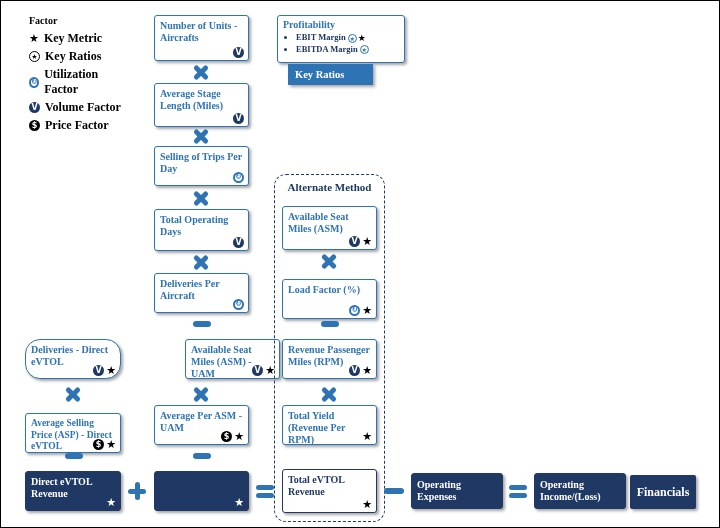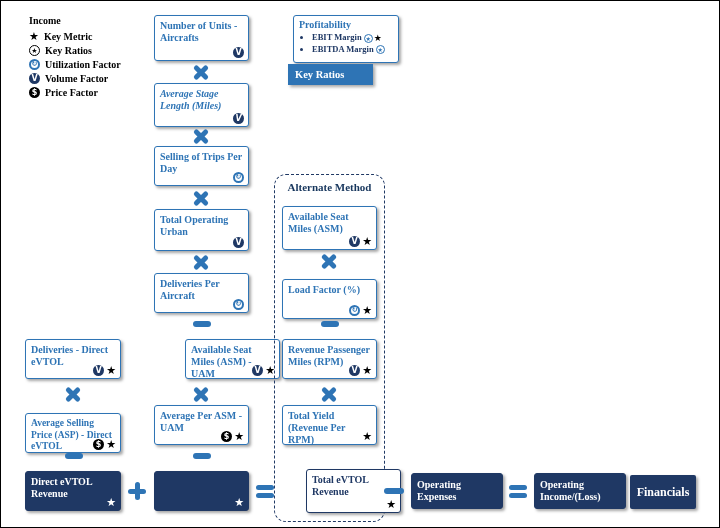--- a/index.html
+++ b/index.html
@@ -65,27 +65,27 @@
   .op-eqh { width:18px; }
   .op-eqh::before,.op-eqh::after {
     content:""; display:block; width:18px; height:5px;
     background:#2E74B5; border-radius:2.5px; margin-bottom:3px;
   }
 
   
   .legend { position:absolute; left:28px; top:14px; width:95px; }
   .legend-title { font-size:10px; font-weight:bold; color:#000; margin-bottom:5px; }
   .legend-item { display:flex; align-items:center; gap:5px; margin-bottom:3px; }
-  .legend-item .txt { font-size:10px; font-weight:bold; color:#000;text-align:center; }
+  .legend-item .txt { font-size:12px; font-weight:bold; color:#000; }
 
   
   .profit-box {
-    position:absolute; left:276px; top:14px; width:106px; height:48px;
+    position:absolute; left:276px; top:14px; width:128px; height:48px;
     background:#fff; border:1.5px solid #2E74B5; border-radius:3px;
-    padding:3px 5px; box-shadow:2px 2px 3px rgba(0,0,0,.35);margin-left:16px;
+    padding:3px 5px; box-shadow:2px 2px 3px rgba(0,0,0,.35);
   }
   .profit-title { color:#2E74B5; font-weight:bold; font-size:10px; }
   .profit-list { margin:2px 0 0 13px; padding:0; }
   .profit-list li { font-size:8.5px; font-weight:bold; color:#1F3864; margin-bottom:1px; }
   .profit-list li .li-icons { display:inline-flex; align-items:center; gap:1px; margin-left:2px; vertical-align:middle; }
   .profit-list .ic-cstar { width:9px; height:9px; font-size:6px; border-color:#2E74B5; color:#2E74B5; }
   .profit-list .ic-star { font-size:9px; }
 
   .key-ratios-banner {
     position:absolute; left:287px; top:63px; width:85px; height:21px;
@@ -110,21 +110,21 @@
     display:flex; align-items:center; justify-content:center;
     box-shadow:2px 2px 3px rgba(0,0,0,.35); border-radius:2px;
   }
 </style>
 </head>
 <body>
 
 <div class="canvas">
 
   <div class="legend">
-    <div class="legend-title">Income</div>
+    <div class="legend-title">Factor</div>
     <div class="legend-item">
       <span class="ic-star">★</span>
       <span class="txt">Key Metric</span>
     </div>
     <div class="legend-item">
       <span class="ic-cstar">★</span>
       <span class="txt">Key Ratios</span>
     </div>
     <div class="legend-item">
       <span class="ic ic-util">↻</span>
@@ -159,38 +159,38 @@
   <div class="key-ratios-banner">Key Ratios</div>
 
   <div class="box" style="left:153px; top:14px; width:95px; height:46px;">
     <span class="lbl">Number of Units - Aircrafts</span>
     <span class="icons">
         <span class="ic ic-vol">V</span>
       </span>
   </div>
   <div class="op op-x" style="left:192px; top:63px;"></div>
 
-  <div class="box" style="left:153px; top:82px; width:95px; height:44px;font-style:italic;">
+  <div class="box" style="left:153px; top:82px; width:95px; height:44px;">
     <span class="lbl">Average Stage Length (Miles)</span>
     <span class="icons">
         <span class="ic ic-vol">V</span>
       </span>
   </div>
   <div class="op op-x" style="left:192px; top:127px;"></div>
 
   <div class="box" style="left:153px; top:145px; width:95px; height:40px;">
     <span class="lbl">Selling of Trips Per Day</span>
     <span class="icons">
         <span class="ic ic-util">↻</span>
       </span>
   </div>
   <div class="op op-x" style="left:192px; top:189px;"></div>
 
   <div class="box" style="left:153px; top:208px; width:95px; height:42px;">
-    <span class="lbl">Total Operating Urban</span>
+    <span class="lbl">Total Operating Days</span>
     <span class="icons">
         <span class="ic ic-vol">V</span>
       </span>
   </div>
   <div class="op op-x" style="left:192px; top:253px;"></div>
 
   <div class="box" style="left:153px; top:272px; width:95px; height:40px;">
     <span class="lbl">Deliveries Per Aircraft</span>
     <span class="icons">
         <span class="ic ic-util">↻</span>
@@ -209,21 +209,21 @@
 
   <div class="box" style="left:153px; top:404px; width:95px; height:40px;">
     <span class="lbl">Average Per ASM - UAM</span>
     <span class="icons">
         <span class="ic ic-price">$</span>
         <span class="ic-star">★</span>
       </span>
   </div>
   <div class="op op-eqv" style="left:192px; top:452px;"></div>
 
-  <div class="box" style="left:24px; top:338px; width:96px; height:40px;">
+  <div class="box" style="left:24px; top:338px; width:96px; height:40px;border-radius:15px;">
     <span class="lbl">Deliveries - Direct eVTOL</span>
     <span class="icons">
         <span class="ic ic-vol">V</span>
         <span class="ic-star">★</span>
       </span>
   </div>
   <div class="op op-x" style="left:64px; top:385px;"></div>
 
   <div class="box" style="left:24px; top:404px; width:96px; height:40px;margin-top:8px;">
     <span class="lbl" style="font-size:9.5px;">Average Selling Price (ASP) - Direct eVTOL</span>
@@ -279,21 +279,21 @@
   </div>
   <div class="op op-plus" style="left:127px; top:481px;"></div>
 
   <div class="box darkbox" style="left:153px; top:470px; width:95px; height:40px;">
     <span class="icons">
         <span class="ic-star white">★</span>
       </span>
   </div>
   <div class="op op-eqh" style="left:255px; top:484px;"></div>
 
-  <div class="box resultbox" style="left:281px; top:468px; width:95px; height:44px;margin-left:24px;">
+  <div class="box resultbox" style="left:281px; top:468px; width:95px; height:44px;">
     <span class="lbl">Total eVTOL Revenue</span>
     <span class="icons">
         <span class="ic-star">★</span>
       </span>
   </div>
   <div class="op op-minus" style="left:383px; top:487px;"></div>
 
   <div class="box darkbox" style="left:410px; top:472px; width:92px; height:36px; display:flex; align-items:center;">
     <span class="lbl">Operating Expenses</span>
   </div>

